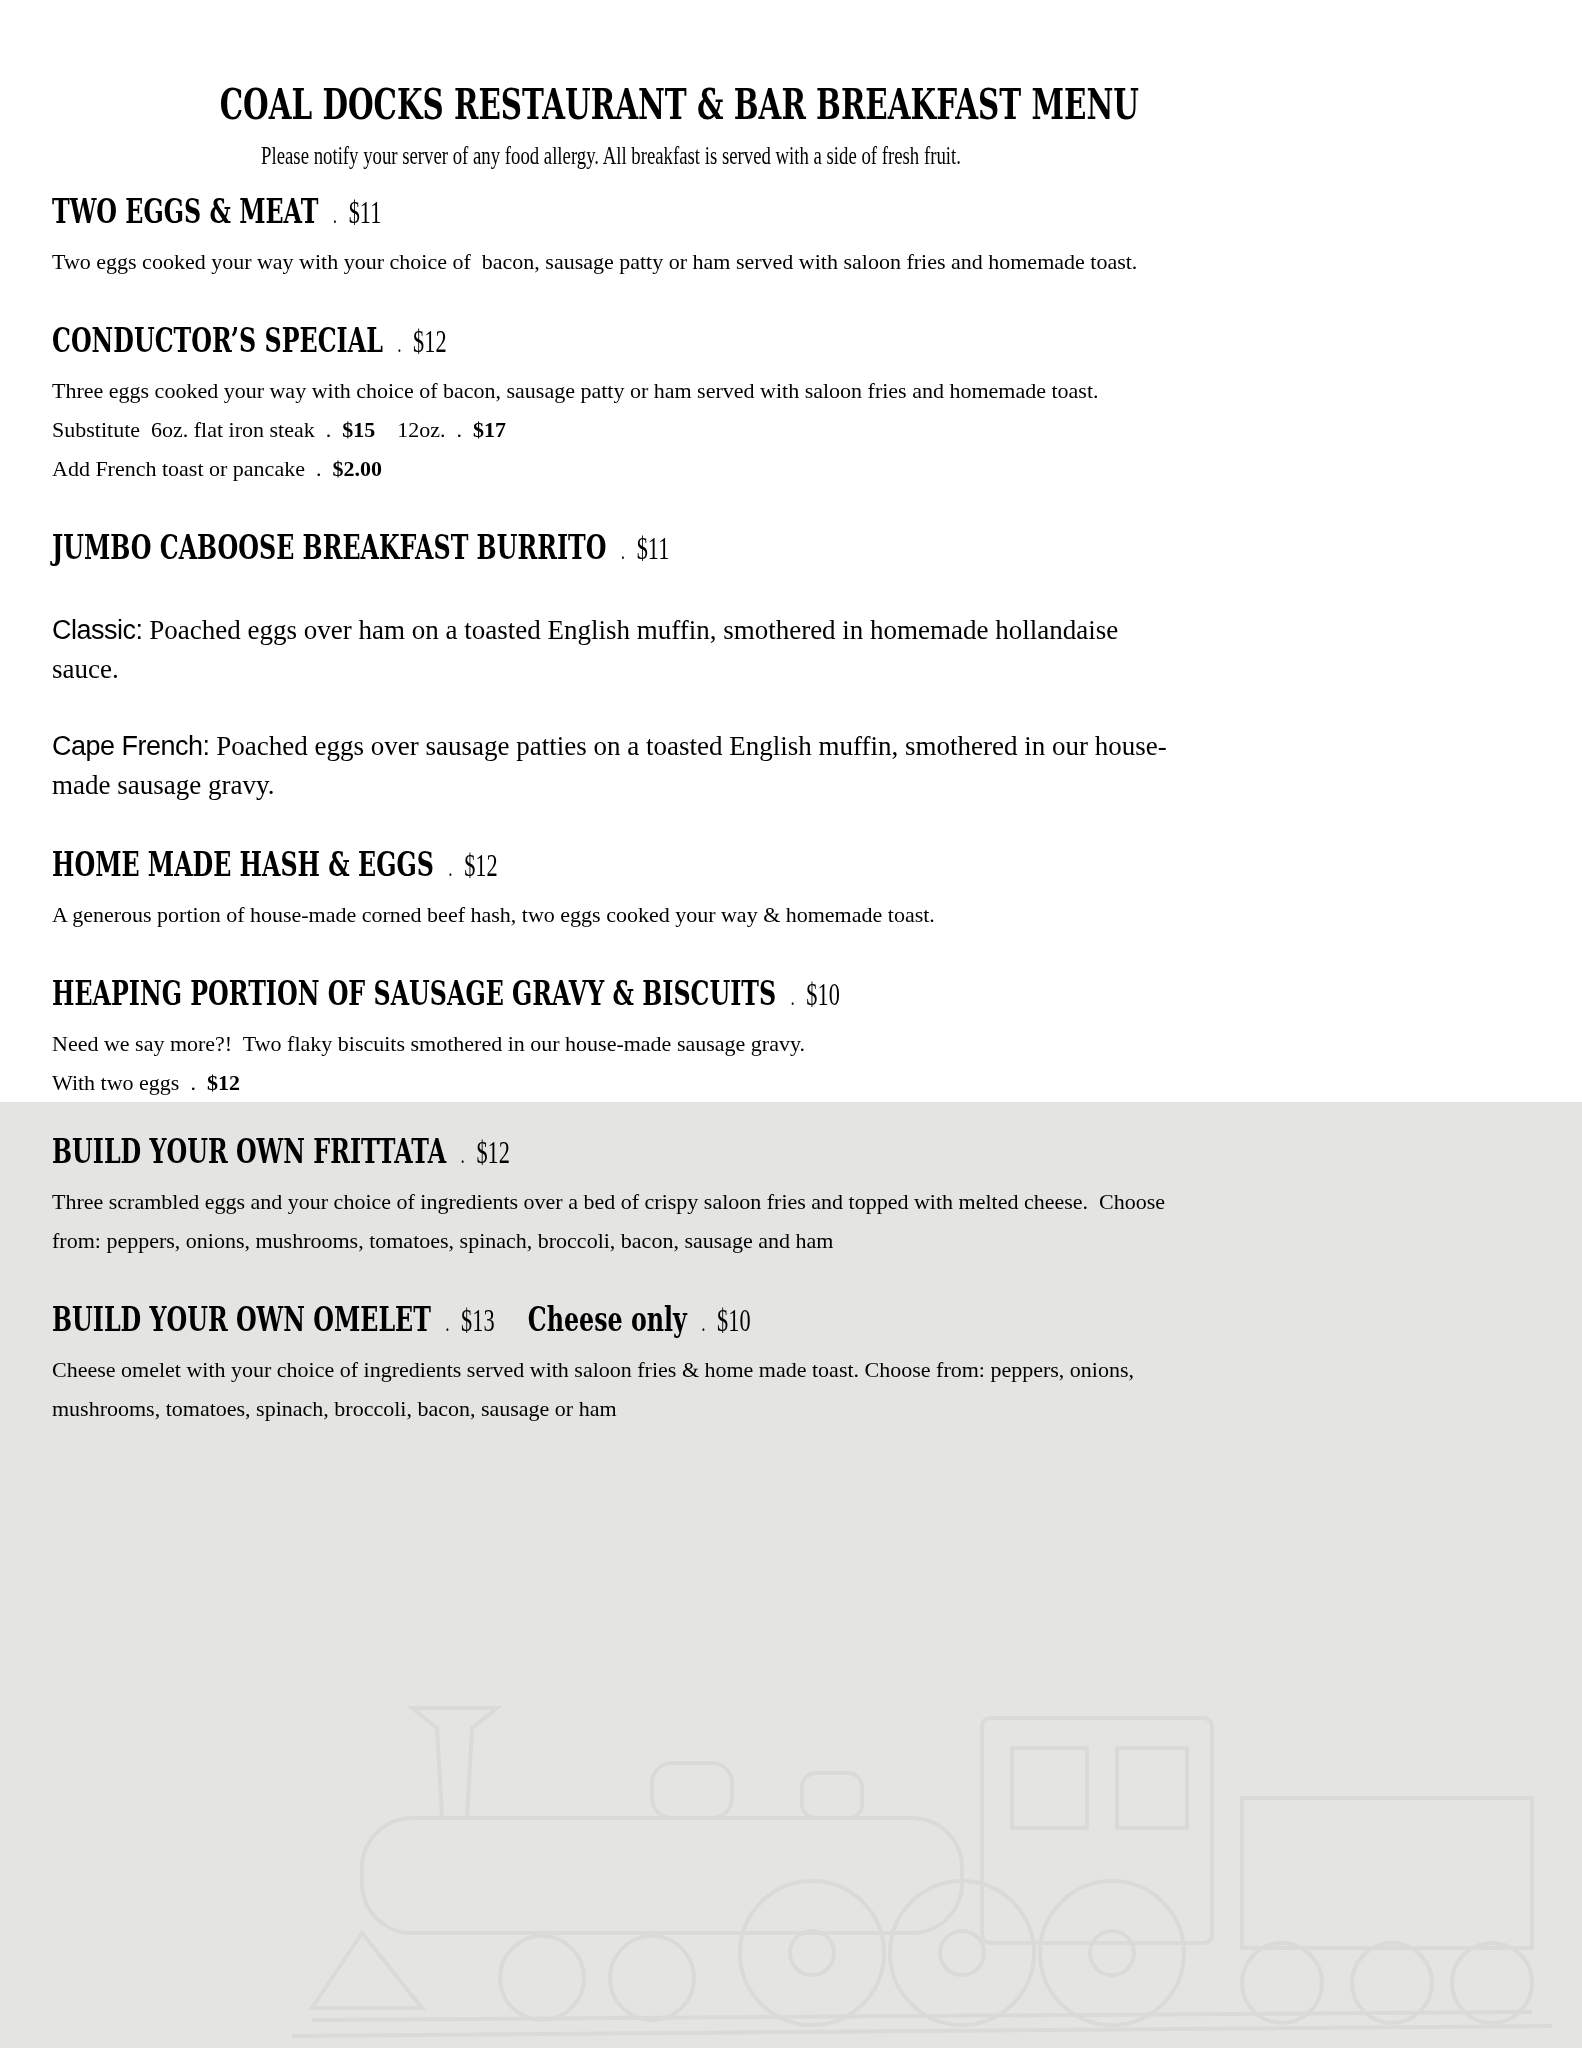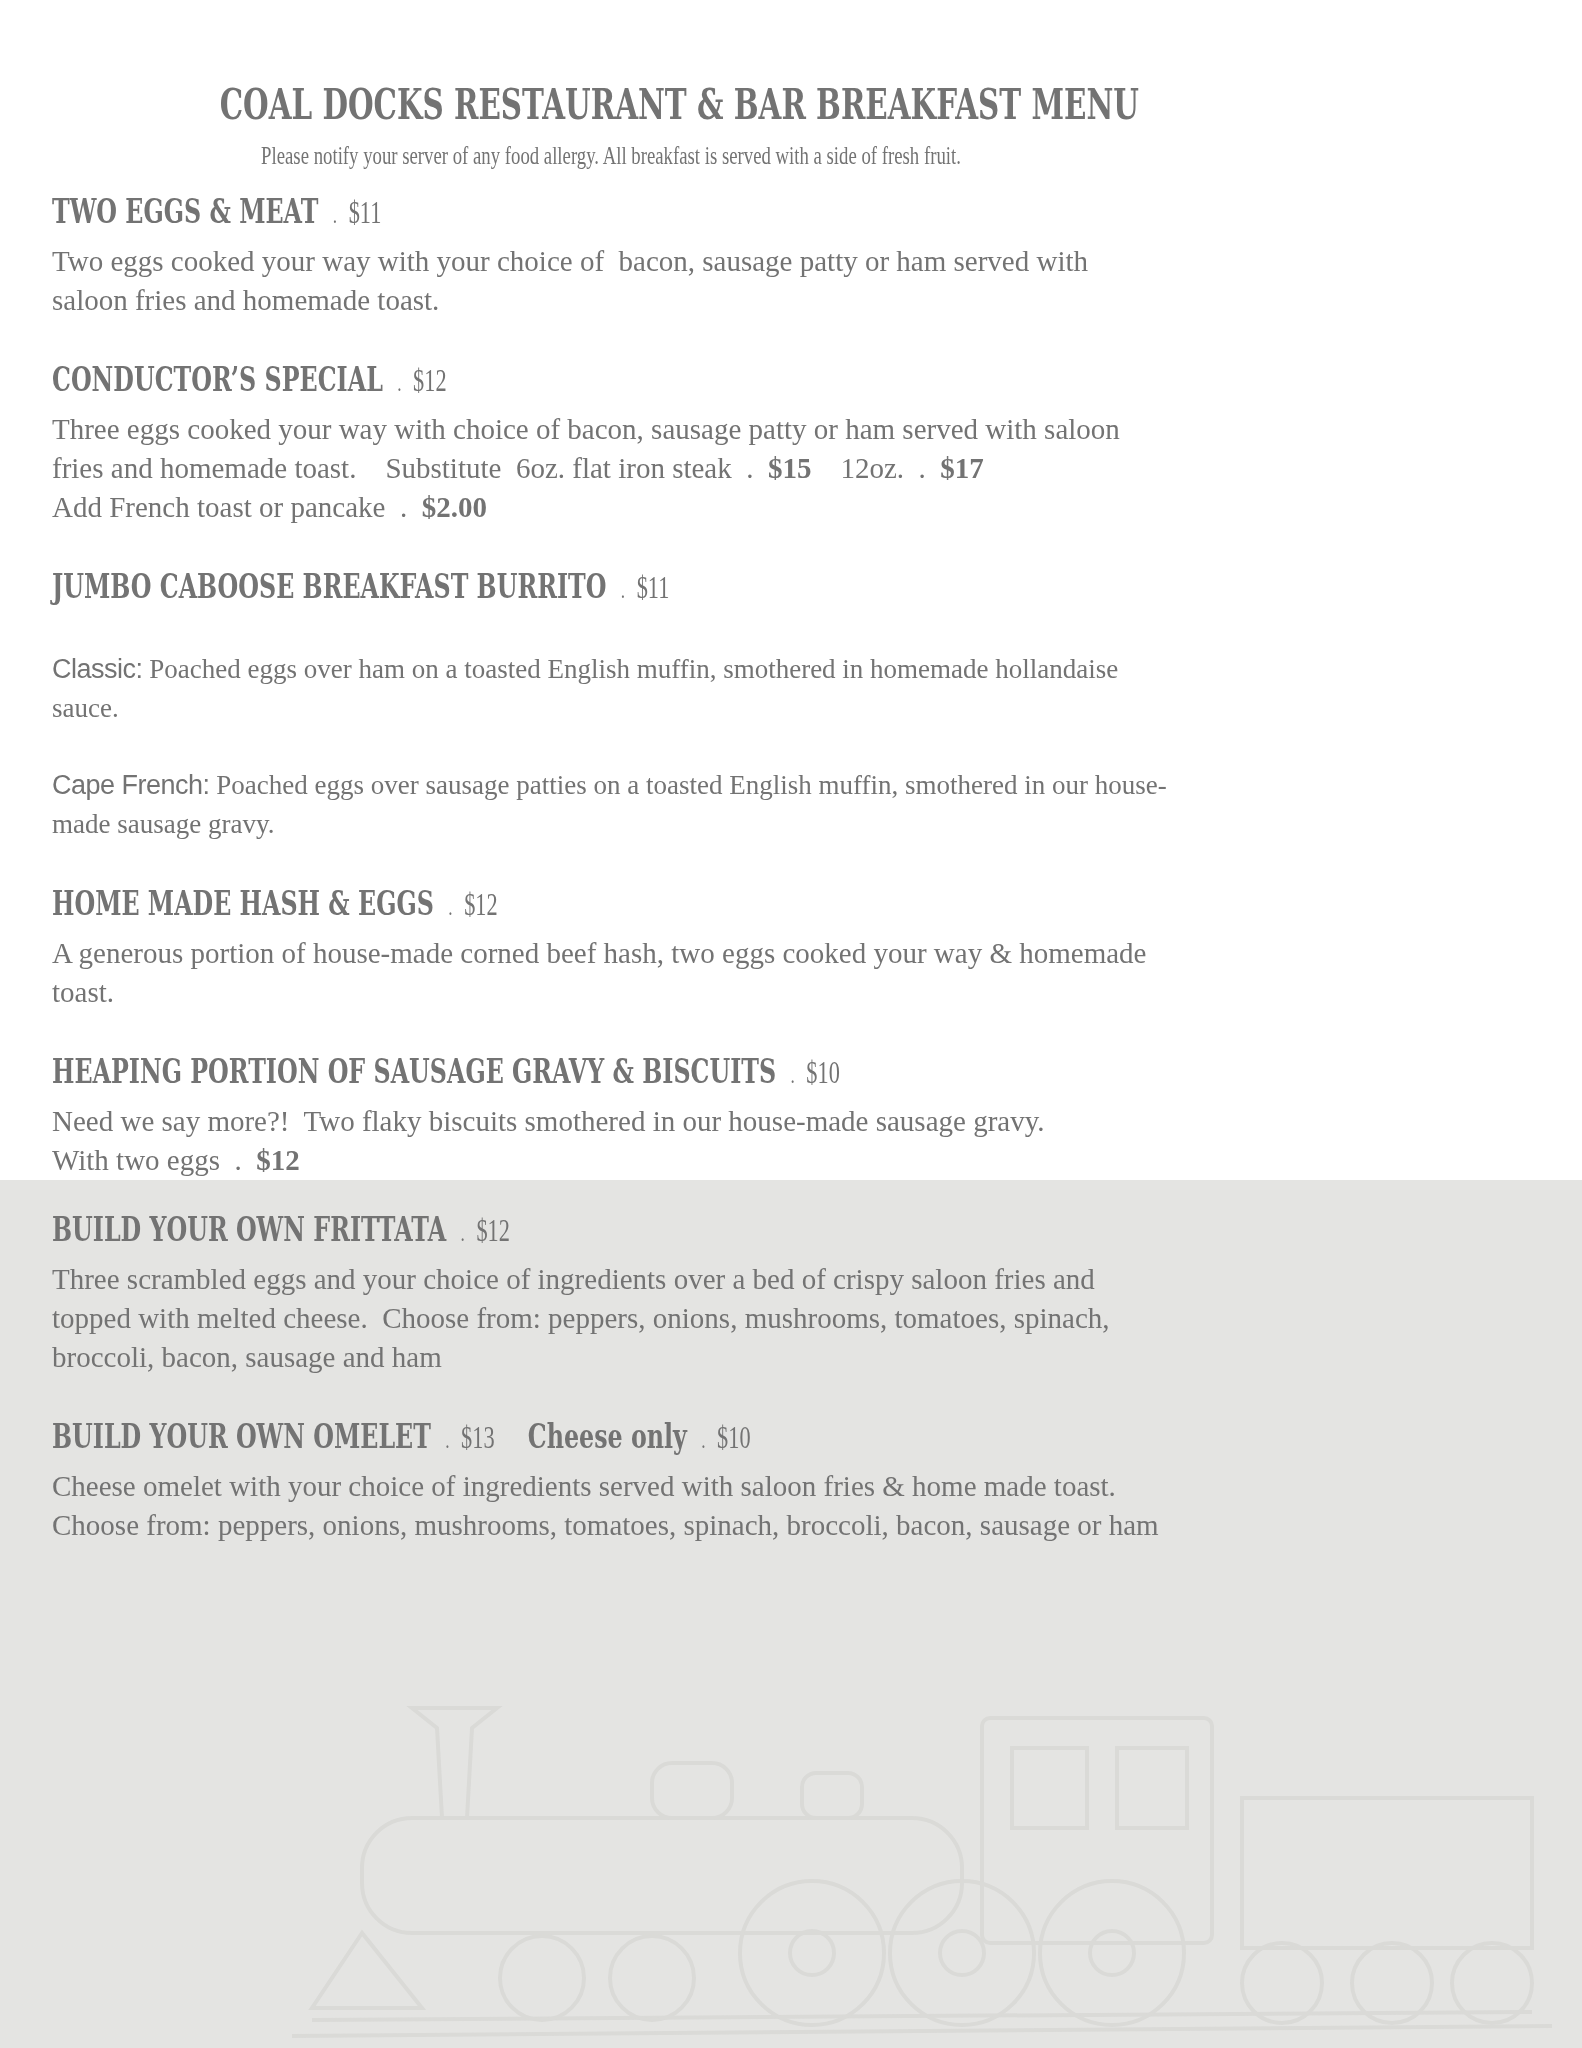--- a/index.html
+++ b/index.html
@@ -1,17 +1,17 @@
 <!DOCTYPE html>
 <html><head>
 <meta charset="utf-8">
 <style>
   html,body{margin:0;padding:0;background:#ffffff;}
   .page{
-    width:1582px;height:2048px;background:#ffffff;color:#737373;
+    width:1582px;height:2048px;background:#ffffff;color:#000000;
     overflow:hidden;display:flex;flex-direction:column;
     font-family:"Liberation Serif",serif;
   }
   .inner{width:1210px;padding:0 40px 0 52px;box-sizing:border-box;}
 
   .page-title{
     font-family:"DejaVu Serif",serif;font-weight:bold;
     font-size:42px;line-height:50px;margin:80px 0 0;
     text-align:center;white-space:nowrap;
     transform:scaleX(0.70);
@@ -25,21 +25,21 @@
   .item-head{
     font-family:"DejaVu Serif",serif;font-weight:bold;
     font-size:33px;line-height:44px;margin:38px 0 5px;
     white-space:nowrap;transform:scaleX(0.72);transform-origin:left center;
   }
   .first .item-head{margin-top:18px;}
   .item-head .dot{font-family:"Liberation Serif",serif;font-weight:normal;font-size:24px;margin:0 16px 0 20px;}
   .item-head .pr{font-family:"Liberation Serif",serif;font-weight:normal;font-size:31px;}
   .item-head .nm2{margin-left:46px;}
 
-  .desc{font-size:29px;line-height:39px;margin:0;white-space:pre-wrap;}
+  .desc{font-size:22px;line-height:39px;margin:0;white-space:pre-wrap;}
   .desc b{font-weight:bold;}
 
   .variant{font-size:27px;line-height:39px;margin:38px 0 0;white-space:pre-wrap;}
   .vlabel{font-family:"Liberation Sans",sans-serif;font-weight:normal;font-size:27px;letter-spacing:-0.5px;}
 
   .band{flex:1;background:#e4e4e2;position:relative;}
   .band .inner{position:relative;z-index:1;margin-top:8px;}
   .band .first-band .item-head{margin-top:28px;}
   .watermark{position:absolute;right:30px;bottom:0;z-index:0;opacity:0.55;}
 </style>

